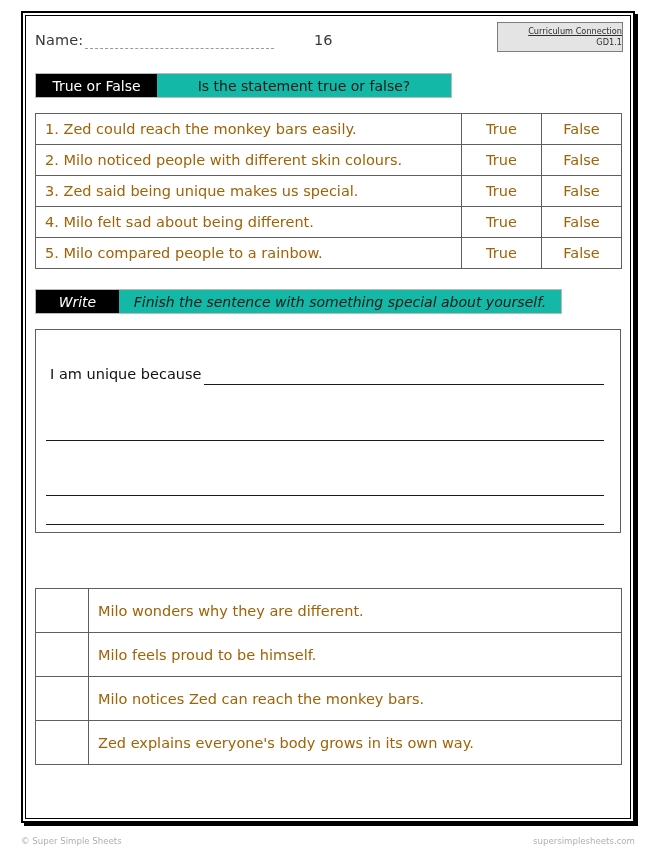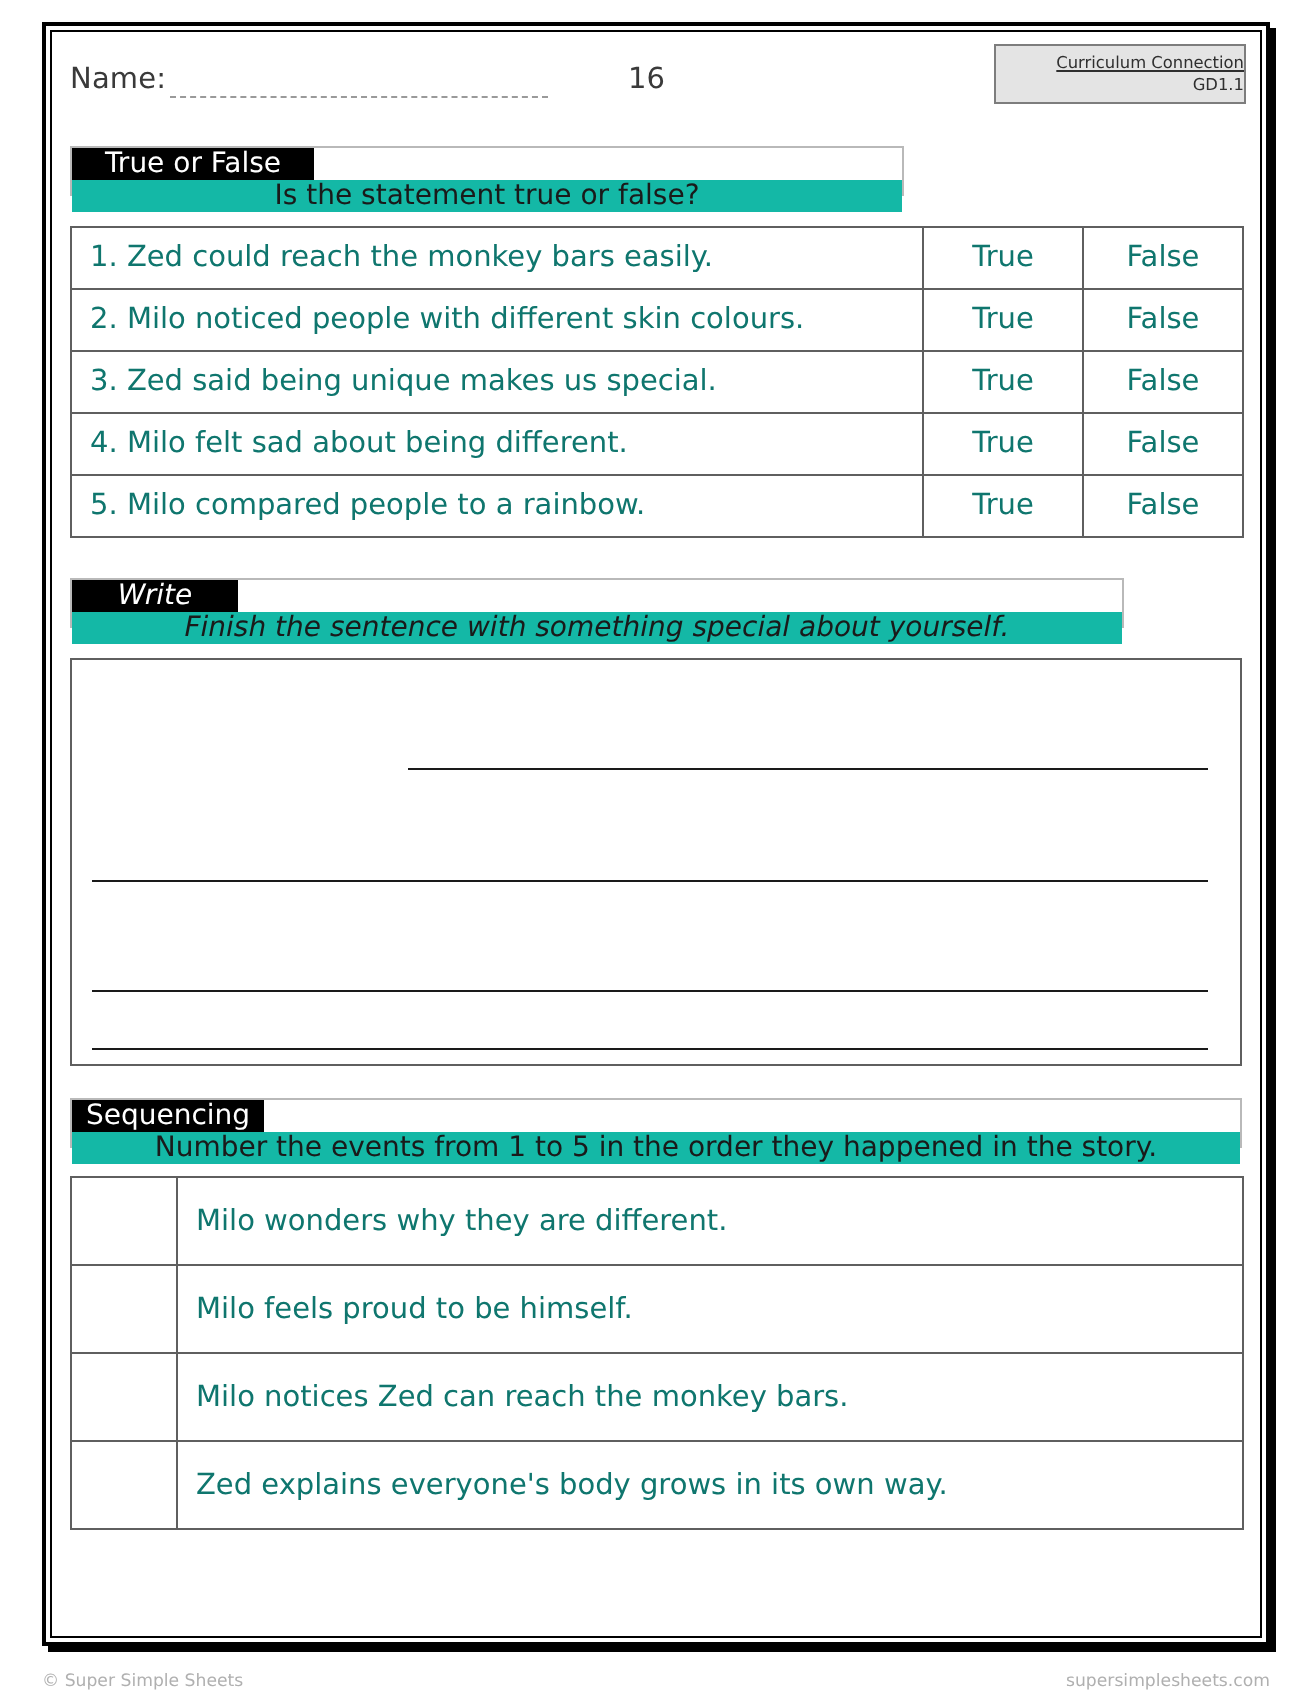--- a/index.html
+++ b/index.html
@@ -83,21 +83,20 @@
     display: block;
     line-height: 1.35;
   }
 
   
   .band {
     position: absolute;
     display: flex;
     height: 25px;
     border: 1px solid #b9b9b9;
-    flex-direction: column;
   }
   .band-label {
     background: #000;
     color: #fff;
     font-size: 14px;
     display: flex;
     align-items: center;
     justify-content: center;
     height: 100%;
   }
@@ -114,21 +113,21 @@
 
   
   table.sheet {
     position: absolute;
     border-collapse: collapse;
     table-layout: fixed;
   }
   table.sheet td {
     border: 1px solid #5f5f5f;
     font-size: 14.5px;
-    color: #0f766e;
+    color: #a16207;
     height: 31px;
     padding: 0 9px;
     vertical-align: middle;
   }
   td.tf-opt {
     text-align: center;
     padding: 0;
   }
 
   
@@ -224,30 +223,27 @@
           </tr>
         </tbody>
     </table>
 
     <div class="band" style="left:9px; top:273px; width:527px;font-style:italic;">
       <div class="band-label" style="width:83px;">Write</div>
       <div class="band-instr">Finish the sentence with something special about yourself.</div>
     </div>
 
     <div class="write-box" style="left:9px; top:313px; width:586px; height:204px;">
+      <span class="write-prompt">I am unique because</span>
       <div class="rule" style="left:168px; top:54px; width:400px;"></div>
       <div class="rule" style="left:10px; top:110px; width:558px;"></div>
       <div class="rule" style="left:10px; top:165px; width:558px;"></div>
       <div class="rule" style="left:10px; top:194px; width:558px;"></div>
     </div>
 
-    <div class="band" style="left:9px; top:533px; width:586px;">
-      <div class="band-label" style="width:96px;">Sequencing</div>
-      <div class="band-instr">Number the events from 1 to 5 in the order they happened in the story.</div>
-    </div>
 
     <table class="sheet" id="seq-table" style="left:9px; top:572px; width:586px;">
       <colgroup>
         <col style="width:53px;">
         <col style="width:533px;">
       </colgroup>
       <tbody>
           <tr>
             <td style="height: 44px;"></td>
             <td style="height: 44px;">Milo wonders why they are different.</td>

